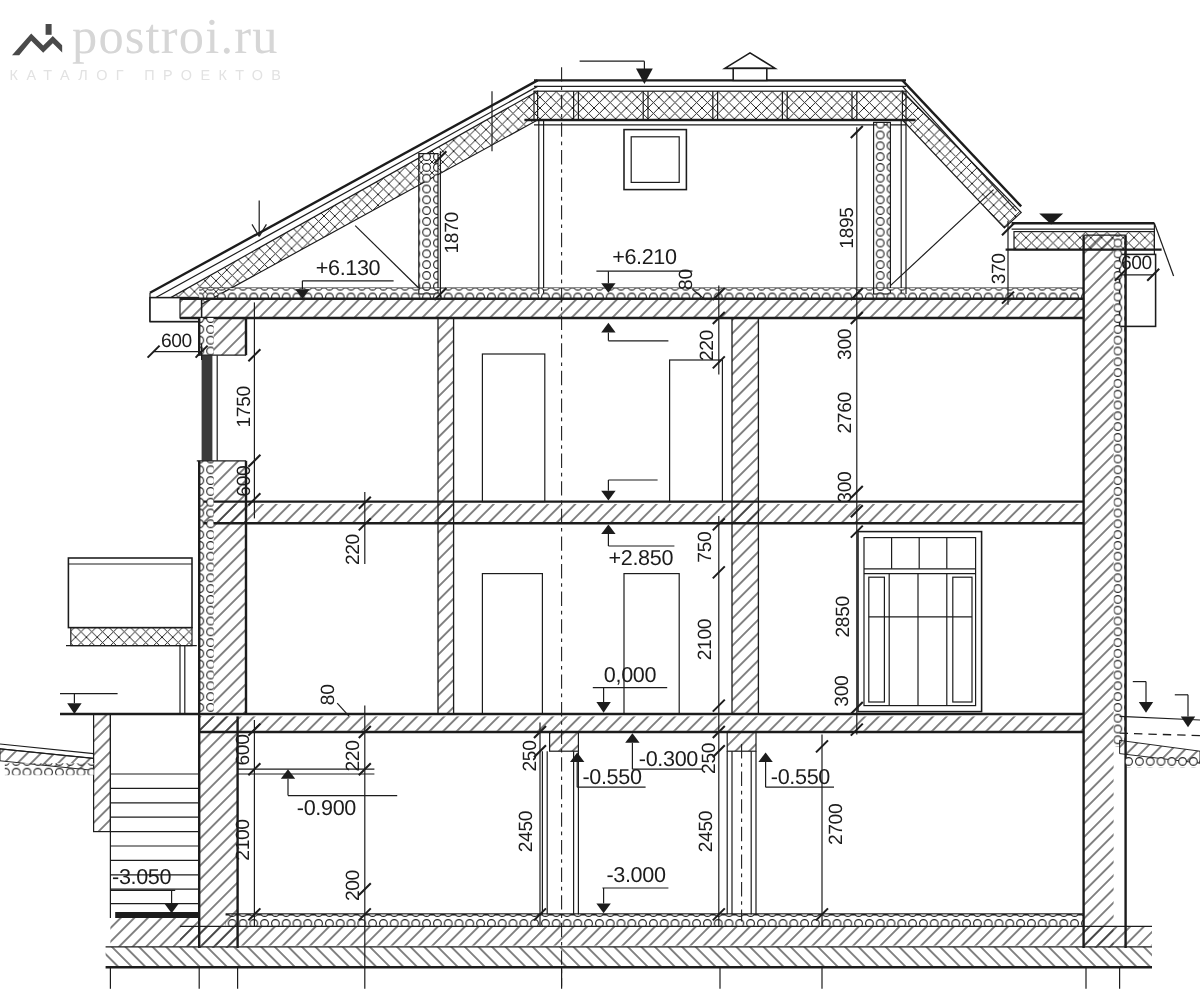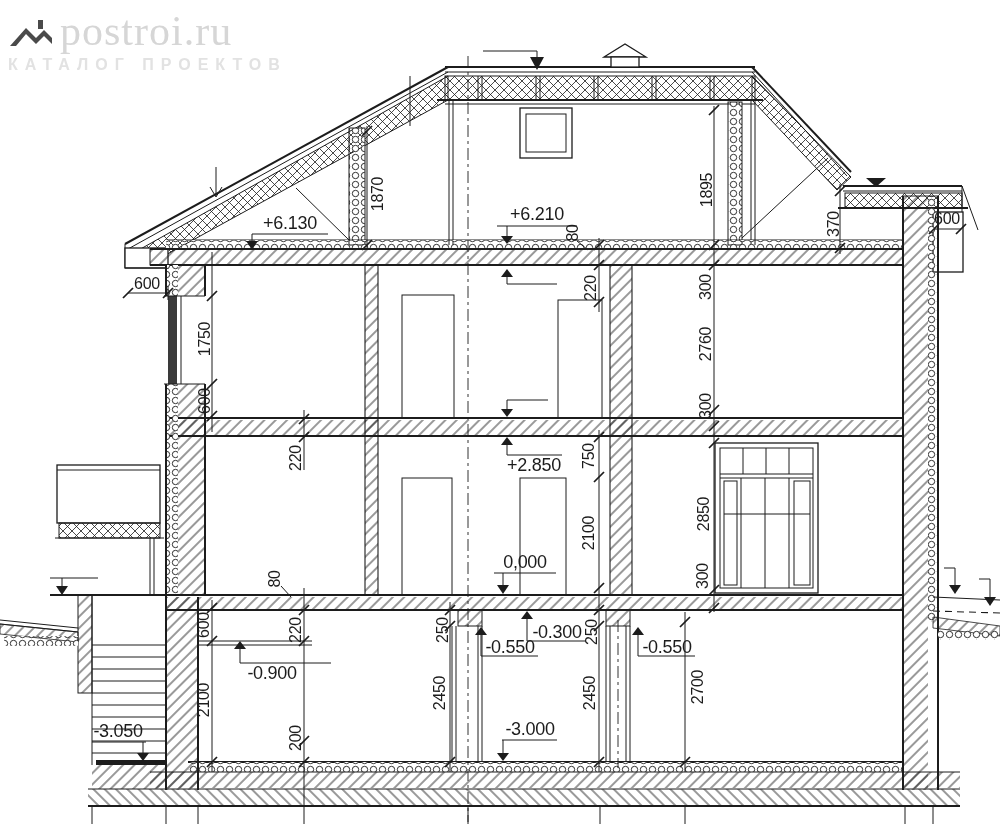--- a/index.html
+++ b/index.html
@@ -4,21 +4,21 @@
 <style>
   html,body{margin:0;padding:0;background:#fff}
   .stage{position:relative;width:1000px;height:835px;background:#fff;overflow:hidden;
          font-family:"Liberation Sans",sans-serif}
   
   .logo{position:absolute;top:4px;left:8px;z-index:5}
   .logo-row{display:flex;align-items:flex-end;gap:8px}
   .logo-icon{margin-top:8px}
   .brand{font-family:"Liberation Serif",serif;font-size:42px;line-height:1;
          color:#d6d6d6;letter-spacing:1px}
-  .tagline{margin-top:4px;font-size:16px;font-weight:bold;letter-spacing:7px;
+  .tagline{margin-top:4px;font-size:12px;font-weight:normal;letter-spacing:7px;
            color:#e2e2e2;white-space:nowrap}
   
   svg.drawing{position:absolute;left:0;top:0}
   .ln{stroke:#1c1c1c;stroke-width:1.3;fill:none}
   .hv{stroke:#1c1c1c;stroke-width:2;fill:none}
   .th{stroke:#1c1c1c;stroke-width:1;fill:none}
   .tk{stroke:#1c1c1c;stroke-width:1.7;fill:none}
   .ax{stroke:#1c1c1c;stroke-width:0.9;fill:none;stroke-dasharray:12 4 3 4}
   .dash{stroke:#1c1c1c;stroke-width:1.1;fill:none;stroke-dasharray:7 5}
   .arw{fill:#1c1c1c;stroke:none}

